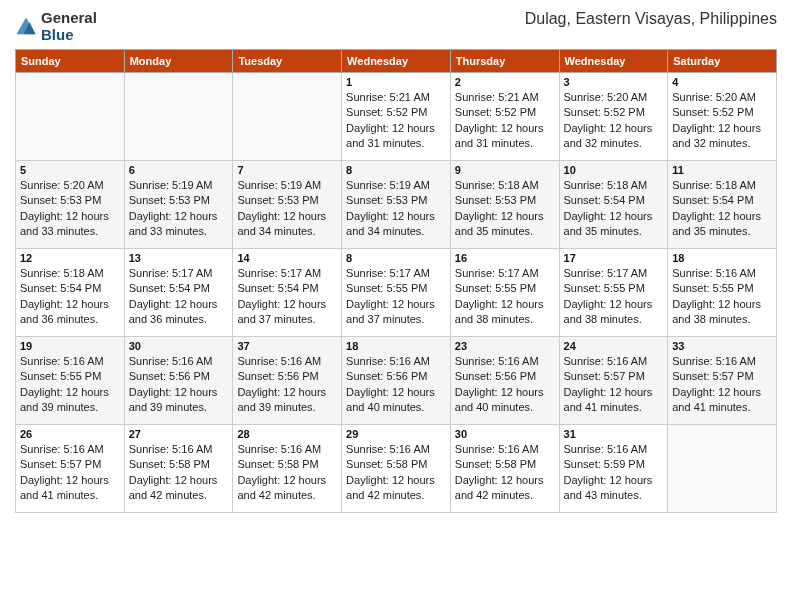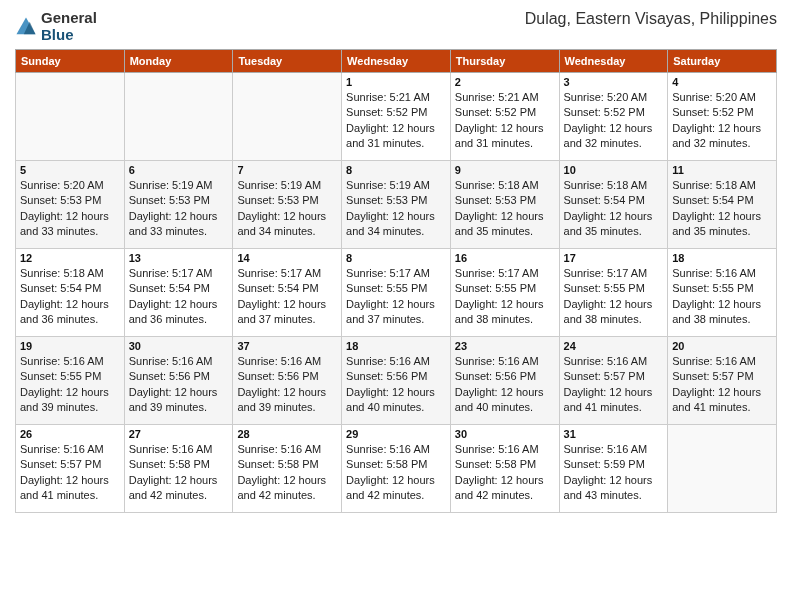--- a/index.html
+++ b/index.html
@@ -230,21 +230,21 @@
           </td>
           <td>
             <div class="day-num">23</div>
             <div class="day-info">Sunrise: 5:16 AM<br>Sunset: 5:56 PM<br>Daylight: 12 hours<br>and 40 minutes.</div>
           </td>
           <td>
             <div class="day-num">24</div>
             <div class="day-info">Sunrise: 5:16 AM<br>Sunset: 5:57 PM<br>Daylight: 12 hours<br>and 41 minutes.</div>
           </td>
           <td>
-            <div class="day-num">20</div>
+            <div class="day-num">33</div>
             <div class="day-info">Sunrise: 5:16 AM<br>Sunset: 5:57 PM<br>Daylight: 12 hours<br>and 41 minutes.</div>
           </td>
         </tr>
         <tr>
           <td>
             <div class="day-num">26</div>
             <div class="day-info">Sunrise: 5:16 AM<br>Sunset: 5:57 PM<br>Daylight: 12 hours<br>and 41 minutes.</div>
           </td>
           <td>
             <div class="day-num">27</div>

